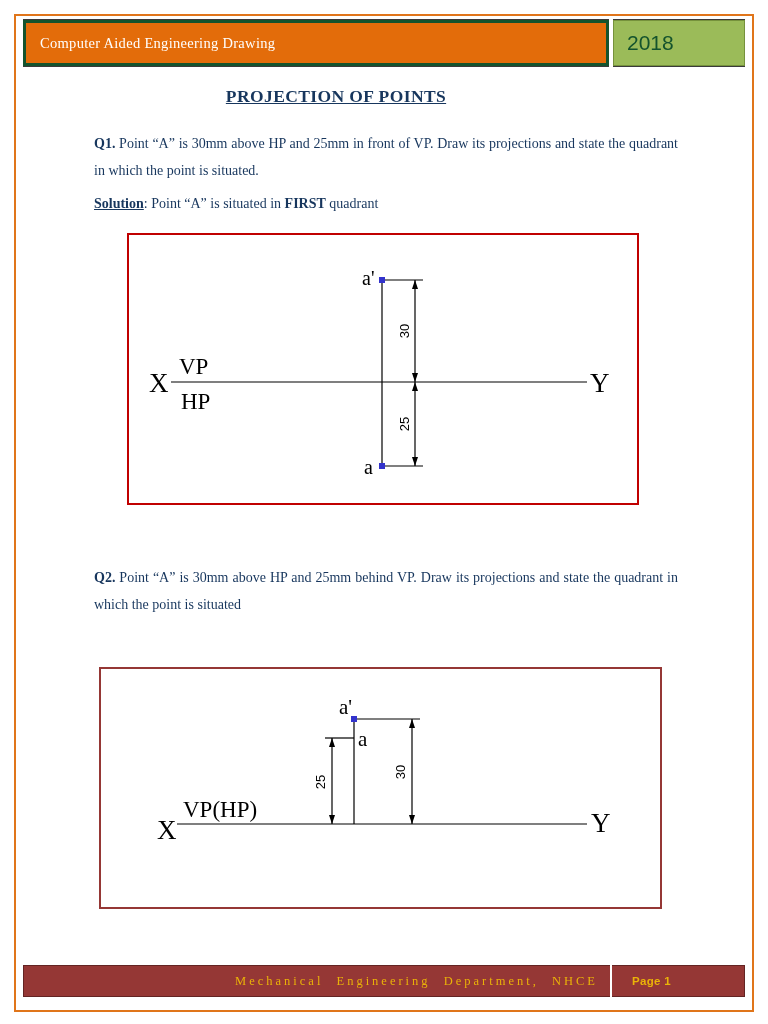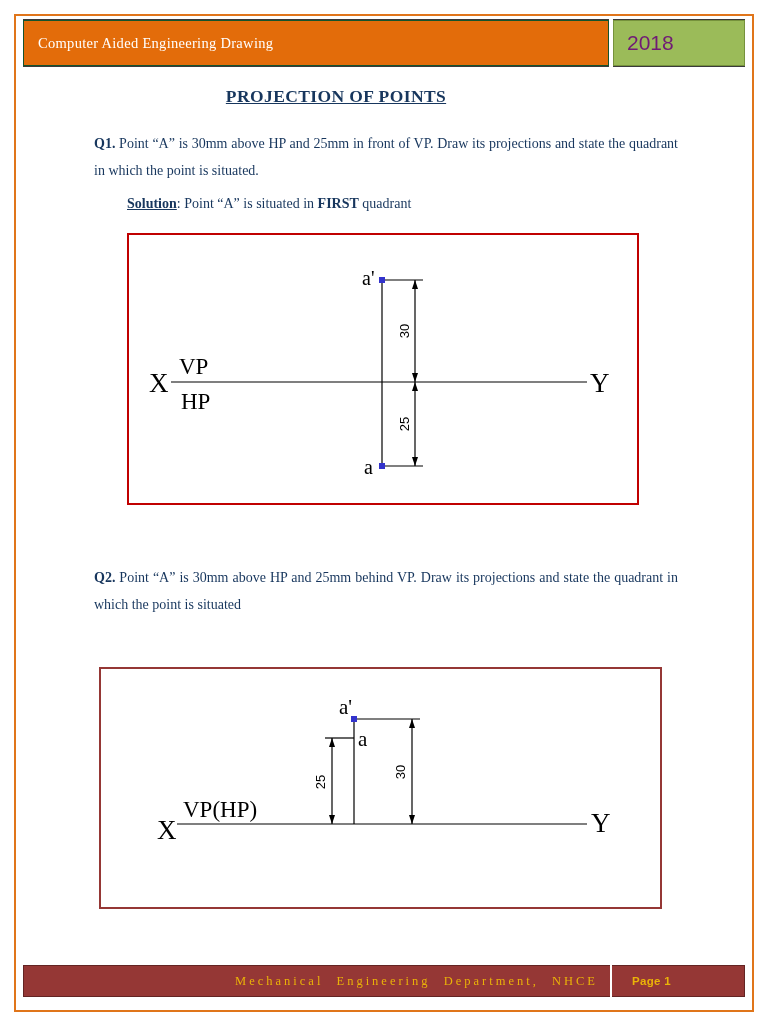--- a/index.html
+++ b/index.html
@@ -7,48 +7,48 @@
     position:relative;width:768px;height:1024px;background:#ffffff;
     font-family:"Liberation Serif",serif;overflow:hidden;
   }
   .page-border{
     position:absolute;left:14px;top:14px;width:736px;height:994px;
     border:2px solid #e0751a;pointer-events:none;
   }
   
   .header{position:absolute;left:23px;top:20px;width:722px;height:46px;display:flex;gap:4px;}
   .header-orange{
-    flex:1;background:#E36C0A;border:1px solid #14532d;
+    flex:1;background:#E36C0A;border:3px solid #14532d;
     display:flex;align-items:center;padding-left:14px;box-sizing:border-box;
     color:#ffffff;font-size:14.5px;letter-spacing:.3px;
     box-shadow:0 1px 0 #3a3a3a, 0 -1px 0 #3a3a3a;
   }
   .header-green{
     width:132px;background:#9BBB59;border:1px solid #76923C;
     display:flex;align-items:center;padding-left:13px;box-sizing:border-box;
-    color:#701a75;font-size:21px;font-family:"Liberation Sans",sans-serif;
+    color:#14532d;font-size:21px;font-family:"Liberation Sans",sans-serif;
     box-shadow:0 1px 0 #3a3a3a, 0 -1px 0 #3a3a3a;
   }
   
   .doc-title{
     position:absolute;left:0;top:86px;width:672px;text-align:center;
     color:#17365D;font-size:17.5px;font-weight:bold;letter-spacing:.4px;
   }
   .doc-title span{text-decoration:underline;}
   
   .question{
     position:absolute;left:94px;width:584px;margin:0;
     color:#17365D;font-size:14px;line-height:27px;text-align:justify;
   }
   .q1{top:130px;} .q2{top:564px;}
   .solution{
     position:absolute;left:94px;width:584px;margin:0;
     color:#17365D;font-size:14px;
   }
-  .s1{top:196px;margin-left:33px;} .s2{top:630px;}
+  .s1{top:196px;} .s2{top:630px;}
   .sol-label{font-weight:bold;text-decoration:underline;}
   .sol-quadrant{font-weight:bold;}
   
   .diagram{position:absolute;background:#ffffff;}
   .d1{left:127px;top:233px;width:508px;height:268px;border:2px solid #C00000;}
   .d2{left:99px;top:667px;width:559px;height:238px;border:2px solid #953735;}
   svg text{font-family:"Liberation Serif",serif;fill:#000000;}
   svg .dim{font-family:"Liberation Sans",sans-serif;font-size:13px;}
   svg line{stroke:#000000;stroke-width:1.2;}
   svg polygon{fill:#000000;}

